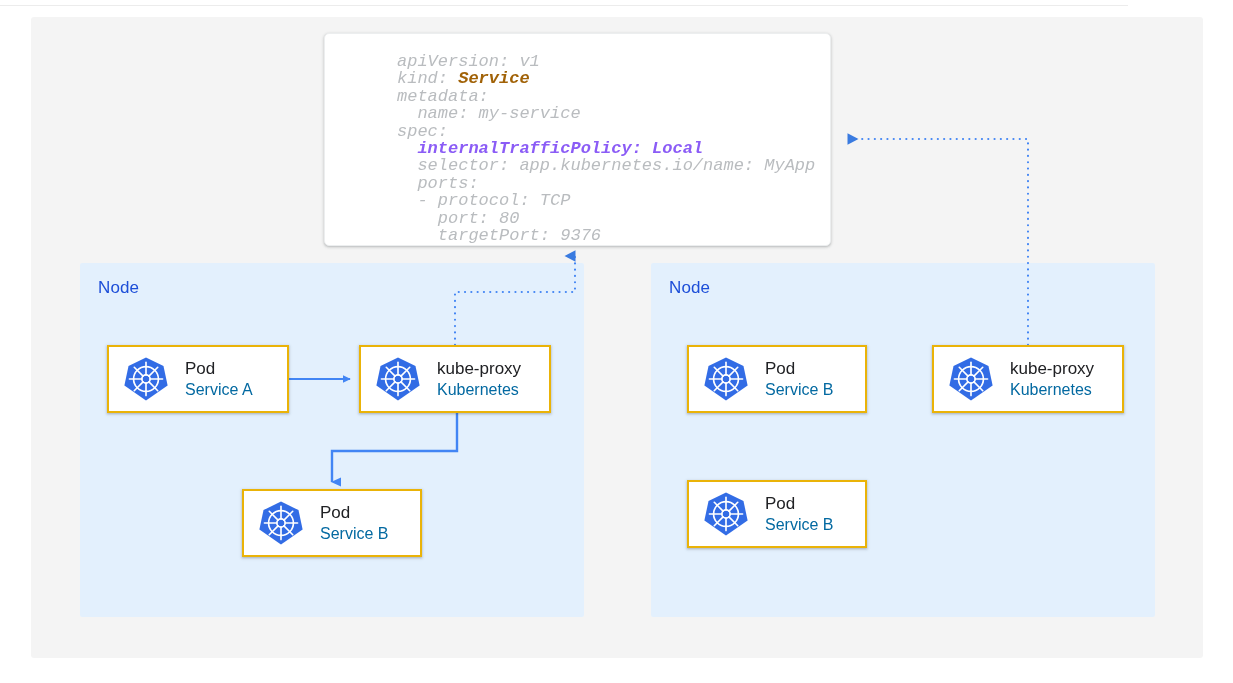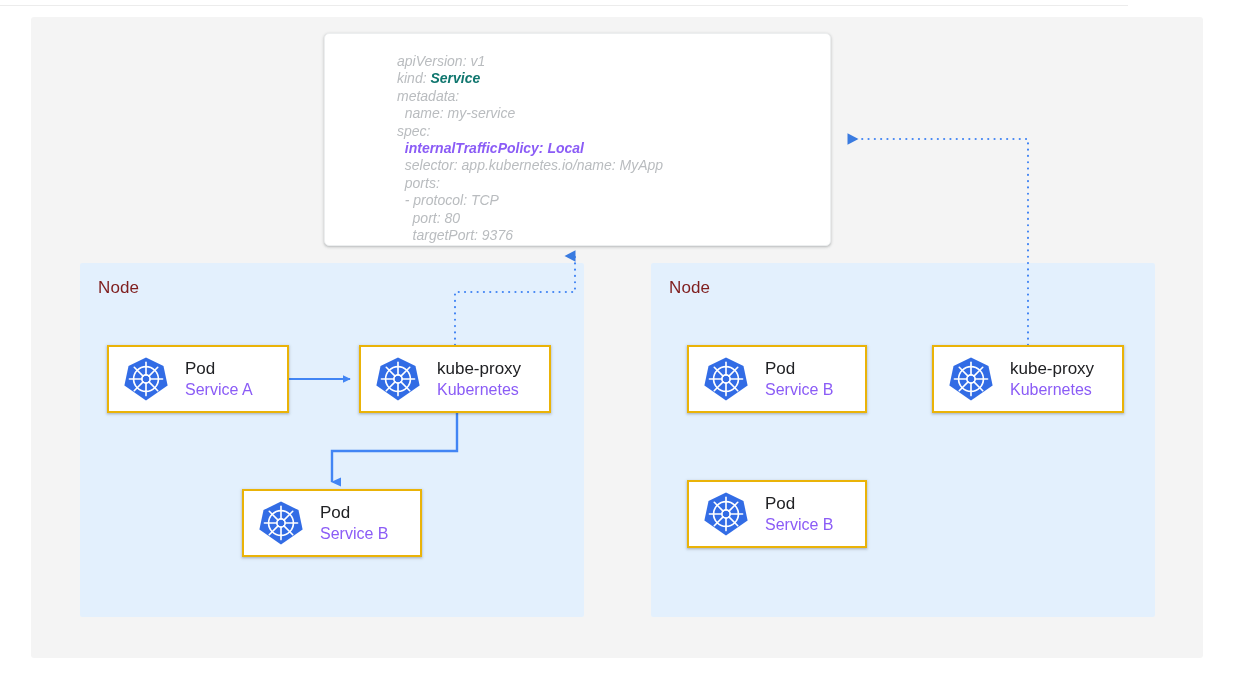--- a/index.html
+++ b/index.html
@@ -47,21 +47,21 @@
     border-radius: 2px;
   }
   #node-left  { left: 80px;  top: 263px; width: 504px; height: 354px; }
   #node-right { left: 651px; top: 263px; width: 504px; height: 354px; }
 
   .node-label {
     position: absolute;
     left: 18px;
     top: 15px;
     font-size: 17px;
-    color: #7f1d1d;
+    color: #1d4ed8;
     font-family: "Liberation Sans", sans-serif;
     letter-spacing: 0.1px;
   }
 
   
   .card {
     position: absolute;
     background: #ffffff;
     border: 2px solid #eab308;
     box-shadow: 0 1px 2px rgba(60,64,67,0.26), 0 1px 3px 1px rgba(60,64,67,0.10);
@@ -83,21 +83,21 @@
     line-height: 1.22;
   }
   .card .card-title {
     font-size: 17px;
     color: #202124;
     font-family: "Liberation Sans", sans-serif;
     white-space: nowrap;
   }
   .card .card-sub {
     font-size: 16px;
-    color: #8b5cf6;
+    color: #0369a1;
     font-family: "Liberation Sans", sans-serif;
     white-space: nowrap;
   }
 
   #card-pod-a      { left: 107px; top: 345px; width: 182px; height: 68px; }
   #card-kubeproxy-l{ left: 359px; top: 345px; width: 192px; height: 68px; }
   #card-pod-b-l    { left: 242px; top: 489px; width: 180px; height: 68px; }
   #card-pod-b-r1   { left: 687px; top: 345px; width: 180px; height: 68px; }
   #card-kubeproxy-r{ left: 932px; top: 345px; width: 192px; height: 68px; }
   #card-pod-b-r2   { left: 687px; top: 480px; width: 180px; height: 68px; }
@@ -113,29 +113,29 @@
     border: 1px solid #eceeef;
     border-radius: 5px;
     box-shadow: 0 1px 2px rgba(60,64,67,0.22), 0 1px 3px 1px rgba(60,64,67,0.09);
     box-sizing: border-box;
     overflow: hidden;
   }
   #yaml-code {
     position: absolute;
     left: 72px;
     top: 19px;
-    font-family: Liberation Sans, sans-serif;
-    font-size: 14px;
+    font-family: Liberation Mono, monospace;
+    font-size: 17px;
     line-height: 17.4px;
     font-style: italic;
     color: #b9bcbf;
     white-space: pre;
   }
   #yaml-code .ln { display: block; }
-  #yaml-code .bold { font-weight: bold; color: #0f766e; }
+  #yaml-code .bold { font-weight: bold; color: #a16207; }
   #yaml-code .strong-line { font-weight: bold; color: #8b5cf6; }
 
   
   #connectors {
     position: absolute;
     left: 0; top: 0;
     width: 1233px;
     height: 683px;
     pointer-events: none;
   }

